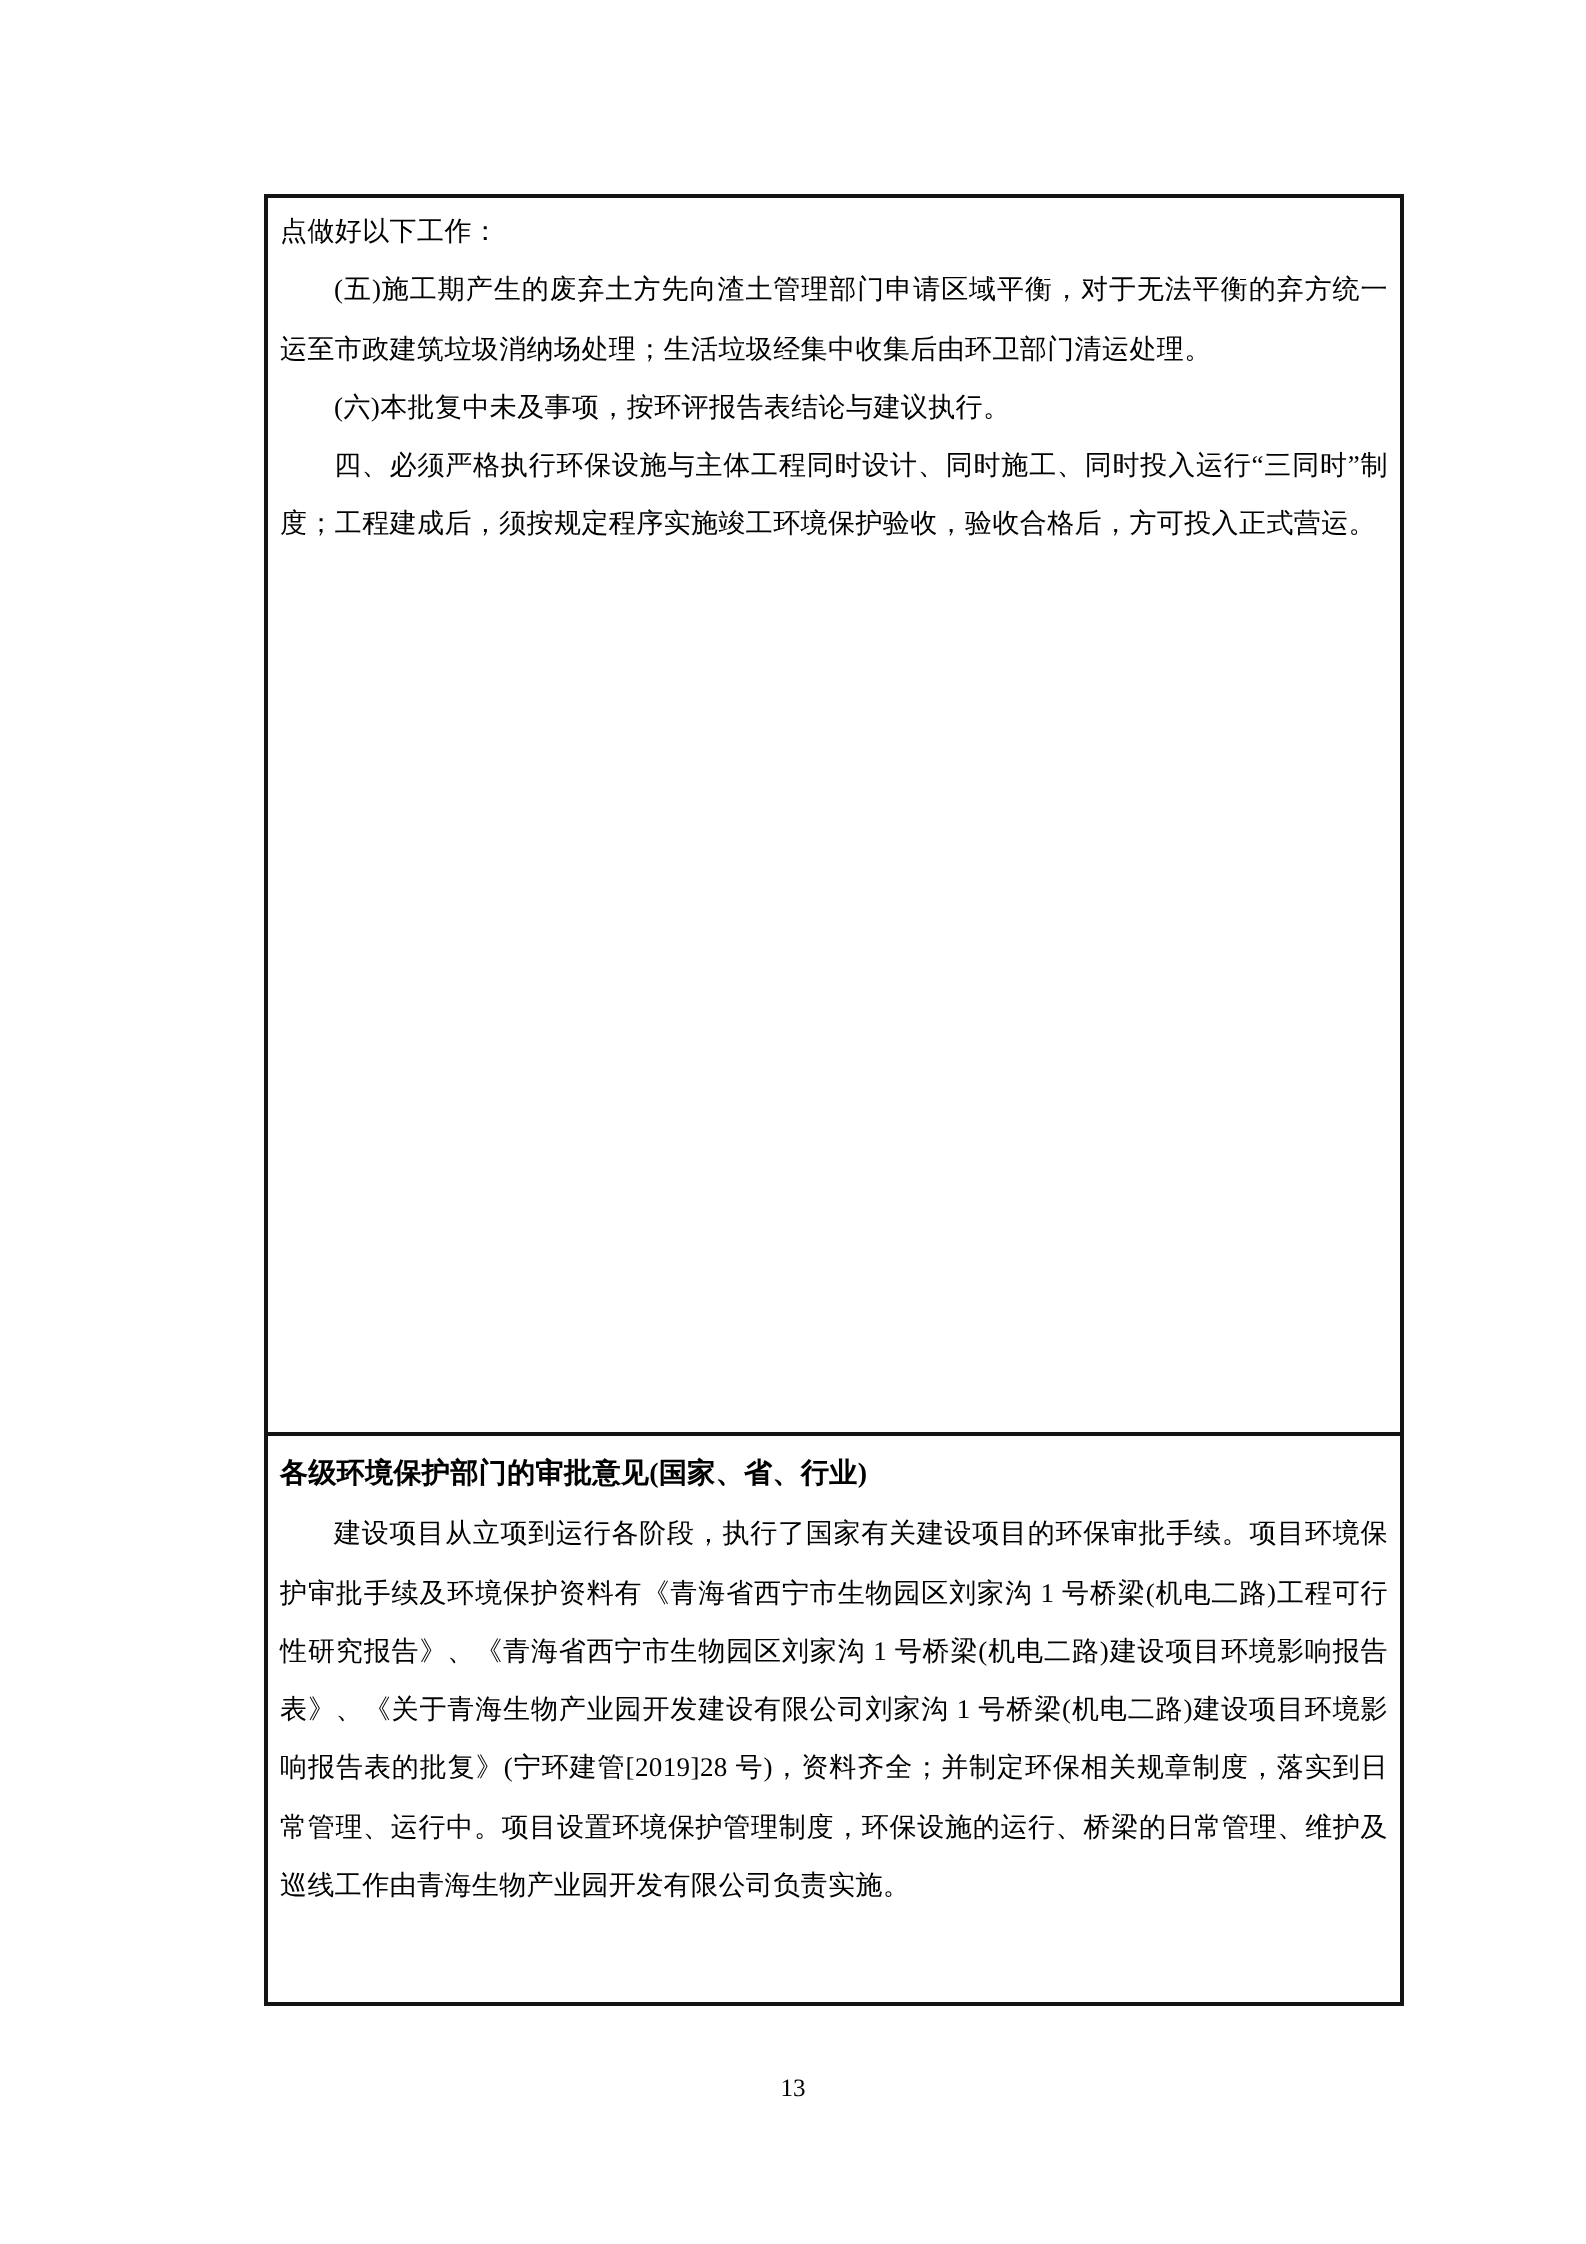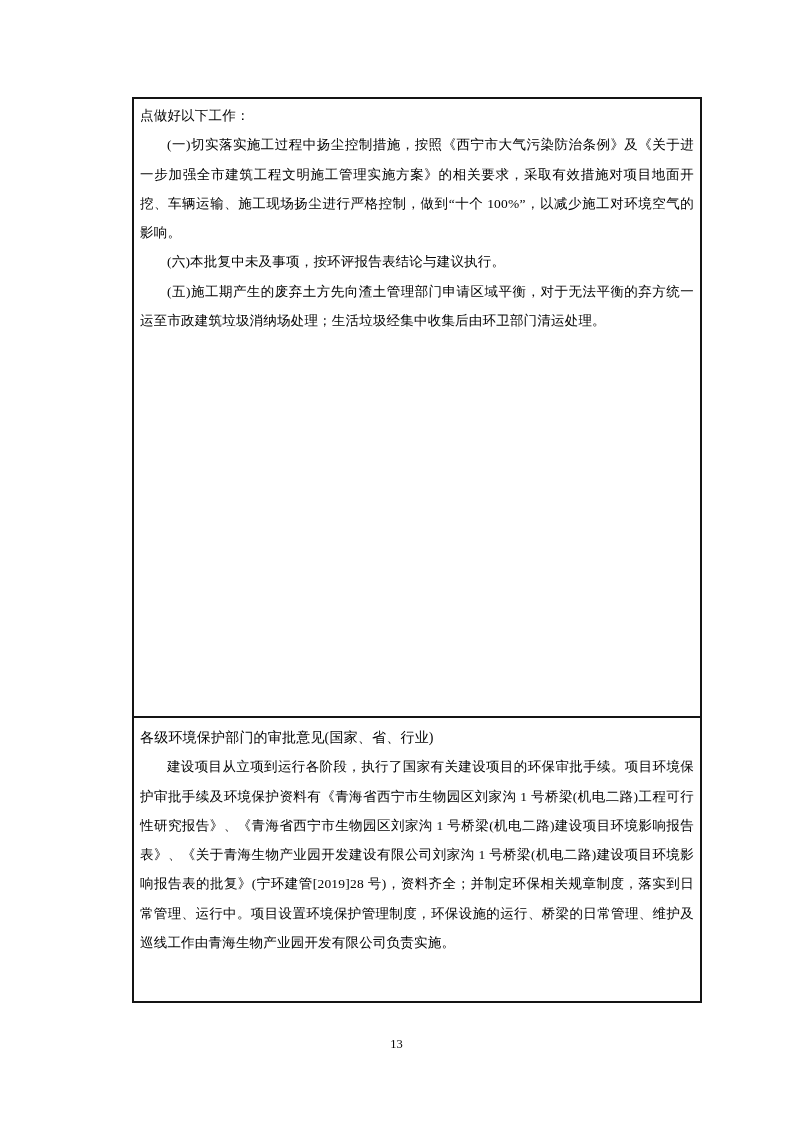--- a/index.html
+++ b/index.html
@@ -45,21 +45,21 @@
     line-height: 29.3px;
     text-align: justify;
     text-indent: 2em;
     letter-spacing: 0.2px;
   }
   .cell p.intro {
     text-indent: 0;
   }
   .cell p.heading {
     text-indent: 0;
-    font-weight: normal;
+    font-weight: bold;
     text-align: left;
     font-size: 14px;
   }
   .page-number {
     position: absolute;
     left: 0;
     top: 1036px;
     width: 100%;
     text-align: center;
     font-size: 12.5px;
@@ -69,23 +69,23 @@
   }
 </style>
 </head>
 <body>
 
 <div class="page">
   <div class="doc-table">
 
     <div class="cell cell1">
       <p class="intro">点做好以下工作：</p>
-      <p>(一)切实落实施工过程中扬尘控制措施，按照《西宁市大气污染防治条例》及《关于进一步加强全市建筑工程文明施工管理实施方案》的相关要求，采取有效措施对项目地面开挖、车辆运输、施工现场扬尘进行严格控制，做到“十个 100%”，以减少施工对环境空气的影响。</p>
+      <p>(五)施工期产生的废弃土方先向渣土管理部门申请区域平衡，对于无法平衡的弃方统一运至市政建筑垃圾消纳场处理；生活垃圾经集中收集后由环卫部门清运处理。</p>
       <p>(六)本批复中未及事项，按环评报告表结论与建议执行。</p>
-      <p>(五)施工期产生的废弃土方先向渣土管理部门申请区域平衡，对于无法平衡的弃方统一运至市政建筑垃圾消纳场处理；生活垃圾经集中收集后由环卫部门清运处理。</p>
+      <p>四、必须严格执行环保设施与主体工程同时设计、同时施工、同时投入运行“三同时”制度；工程建成后，须按规定程序实施竣工环境保护验收，验收合格后，方可投入正式营运。</p>
     </div>
 
     <div class="cell cell2">
       <p class="heading">各级环境保护部门的审批意见(国家、省、行业)</p>
       <p>建设项目从立项到运行各阶段，执行了国家有关建设项目的环保审批手续。项目环境保护审批手续及环境保护资料有《青海省西宁市生物园区刘家沟 1 号桥梁(机电二路)工程可行性研究报告》、《青海省西宁市生物园区刘家沟 1 号桥梁(机电二路)建设项目环境影响报告表》、《关于青海生物产业园开发建设有限公司刘家沟 1 号桥梁(机电二路)建设项目环境影响报告表的批复》(宁环建管[2019]28 号)，资料齐全；并制定环保相关规章制度，落实到日常管理、运行中。项目设置环境保护管理制度，环保设施的运行、桥梁的日常管理、维护及巡线工作由青海生物产业园开发有限公司负责实施。</p>
     </div>
 
   </div>
 
   <div class="page-number">13</div>

